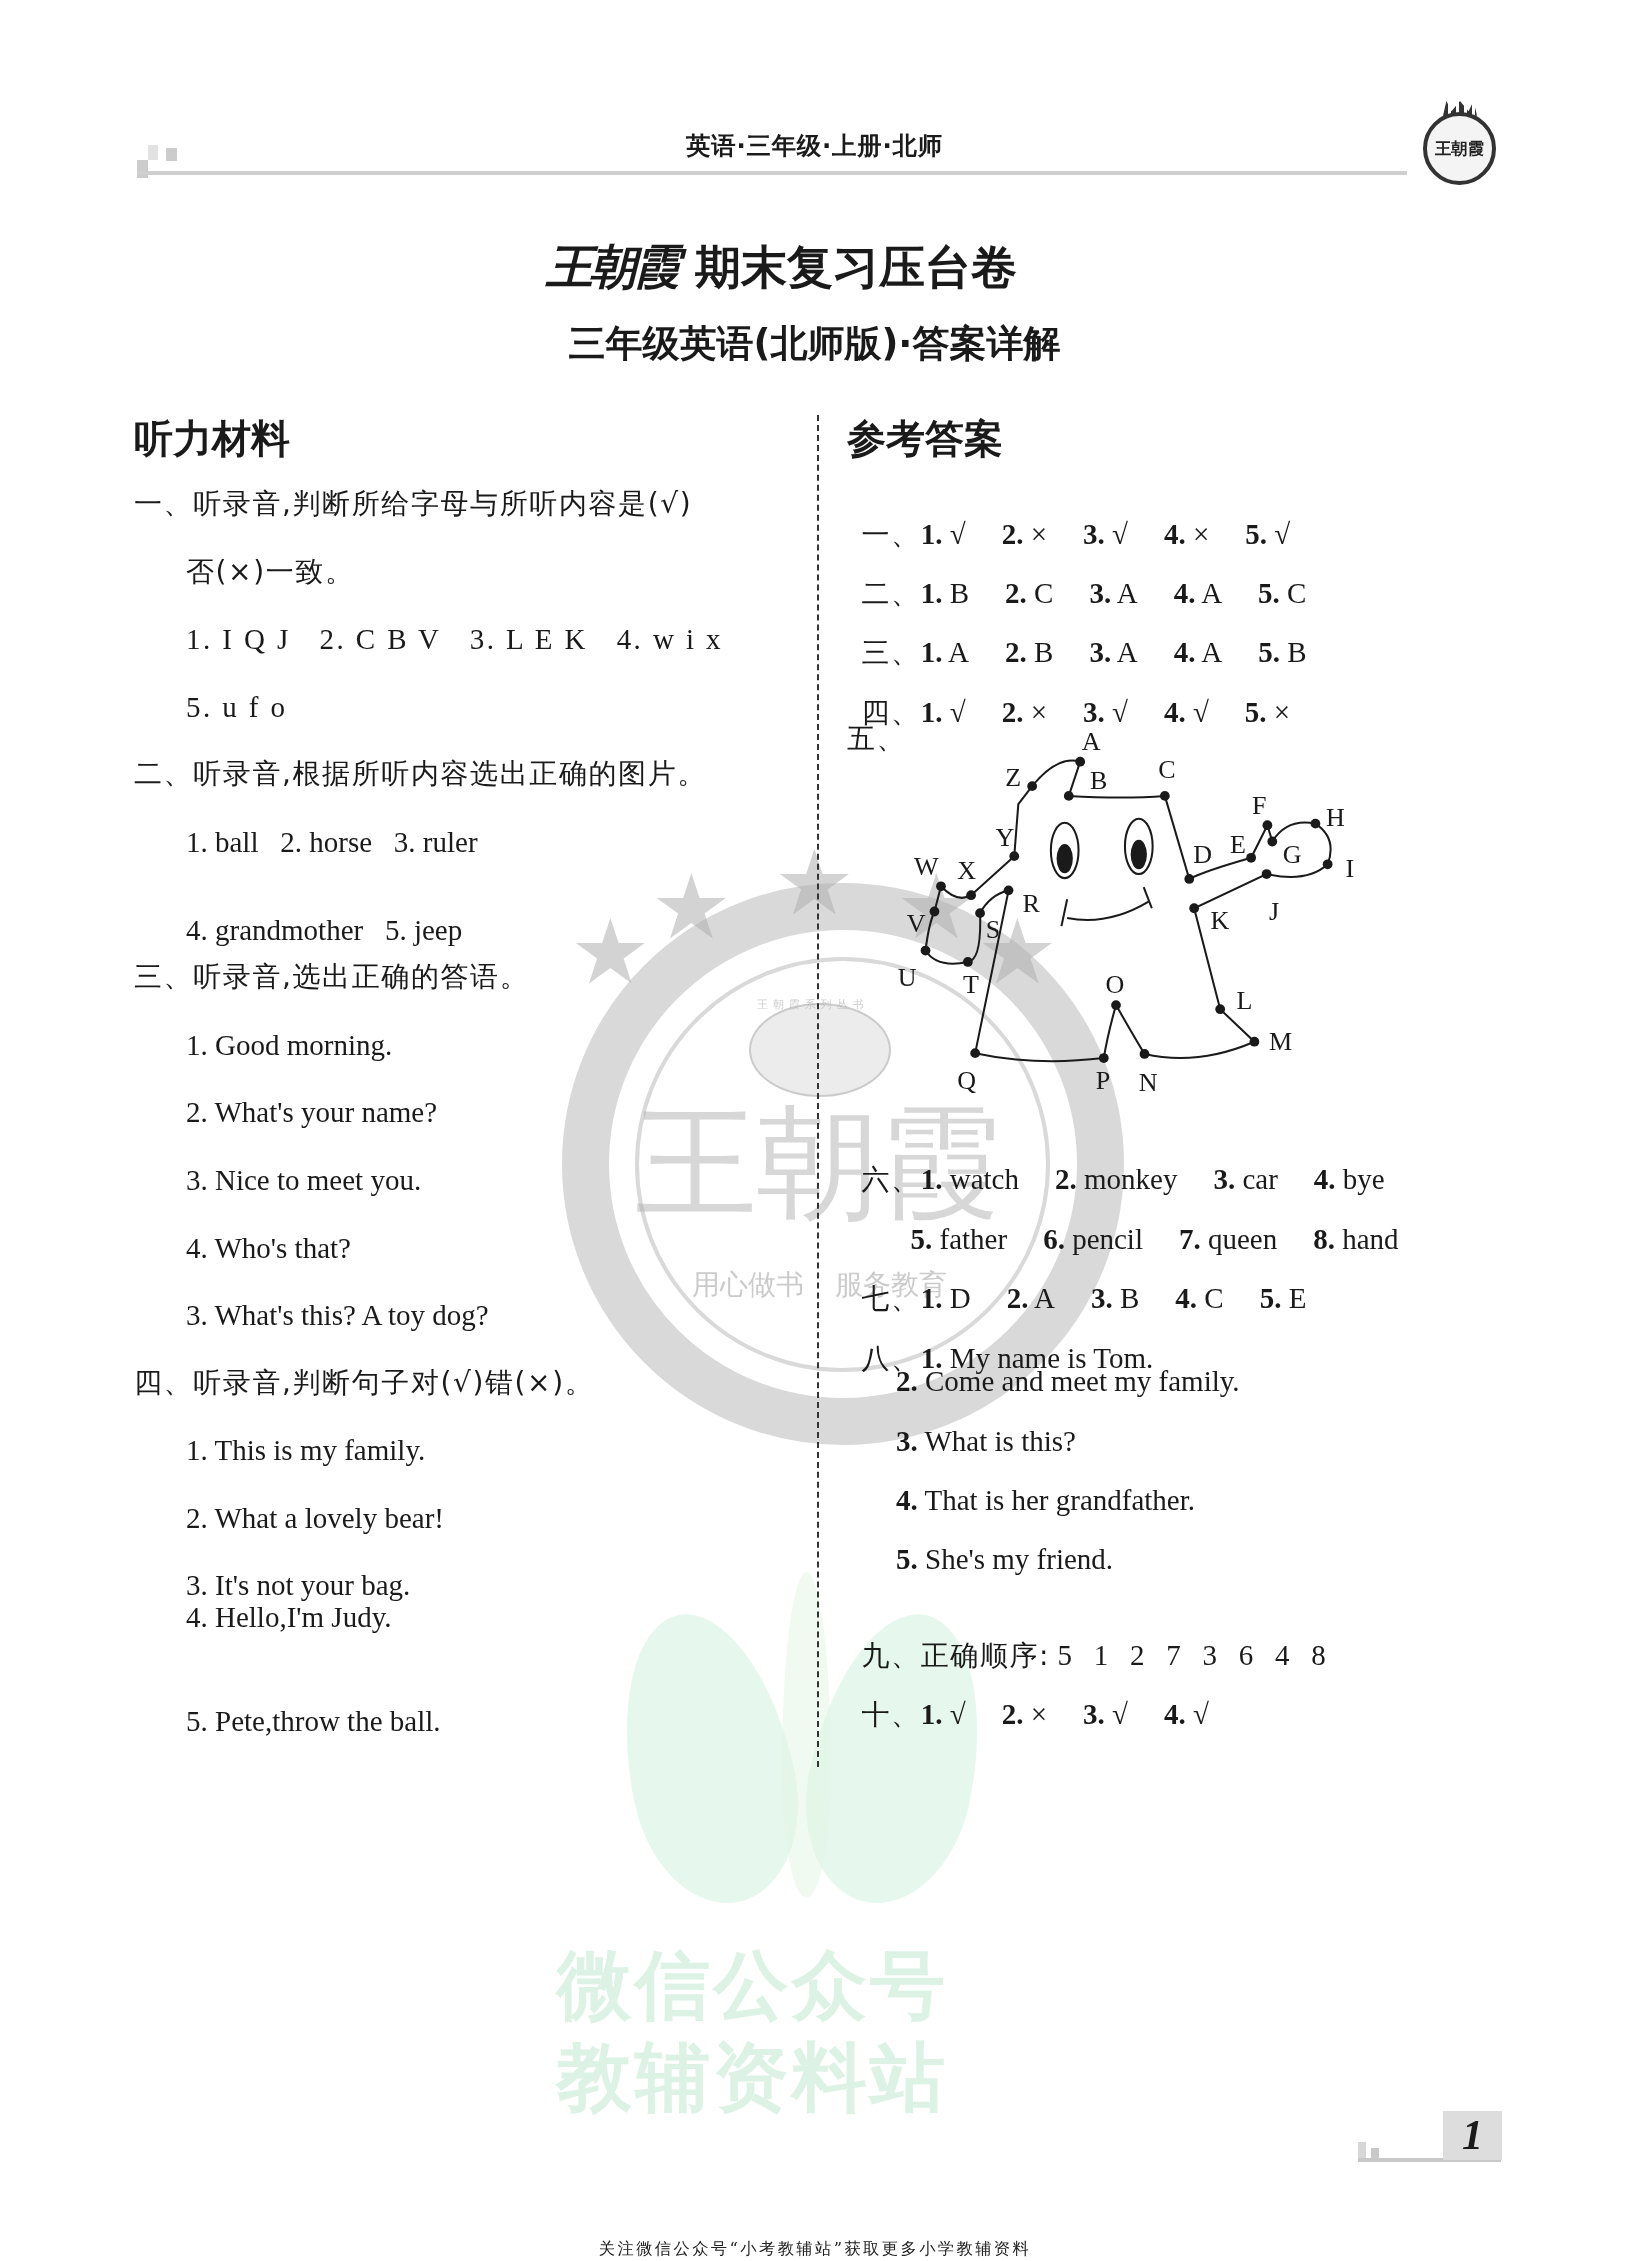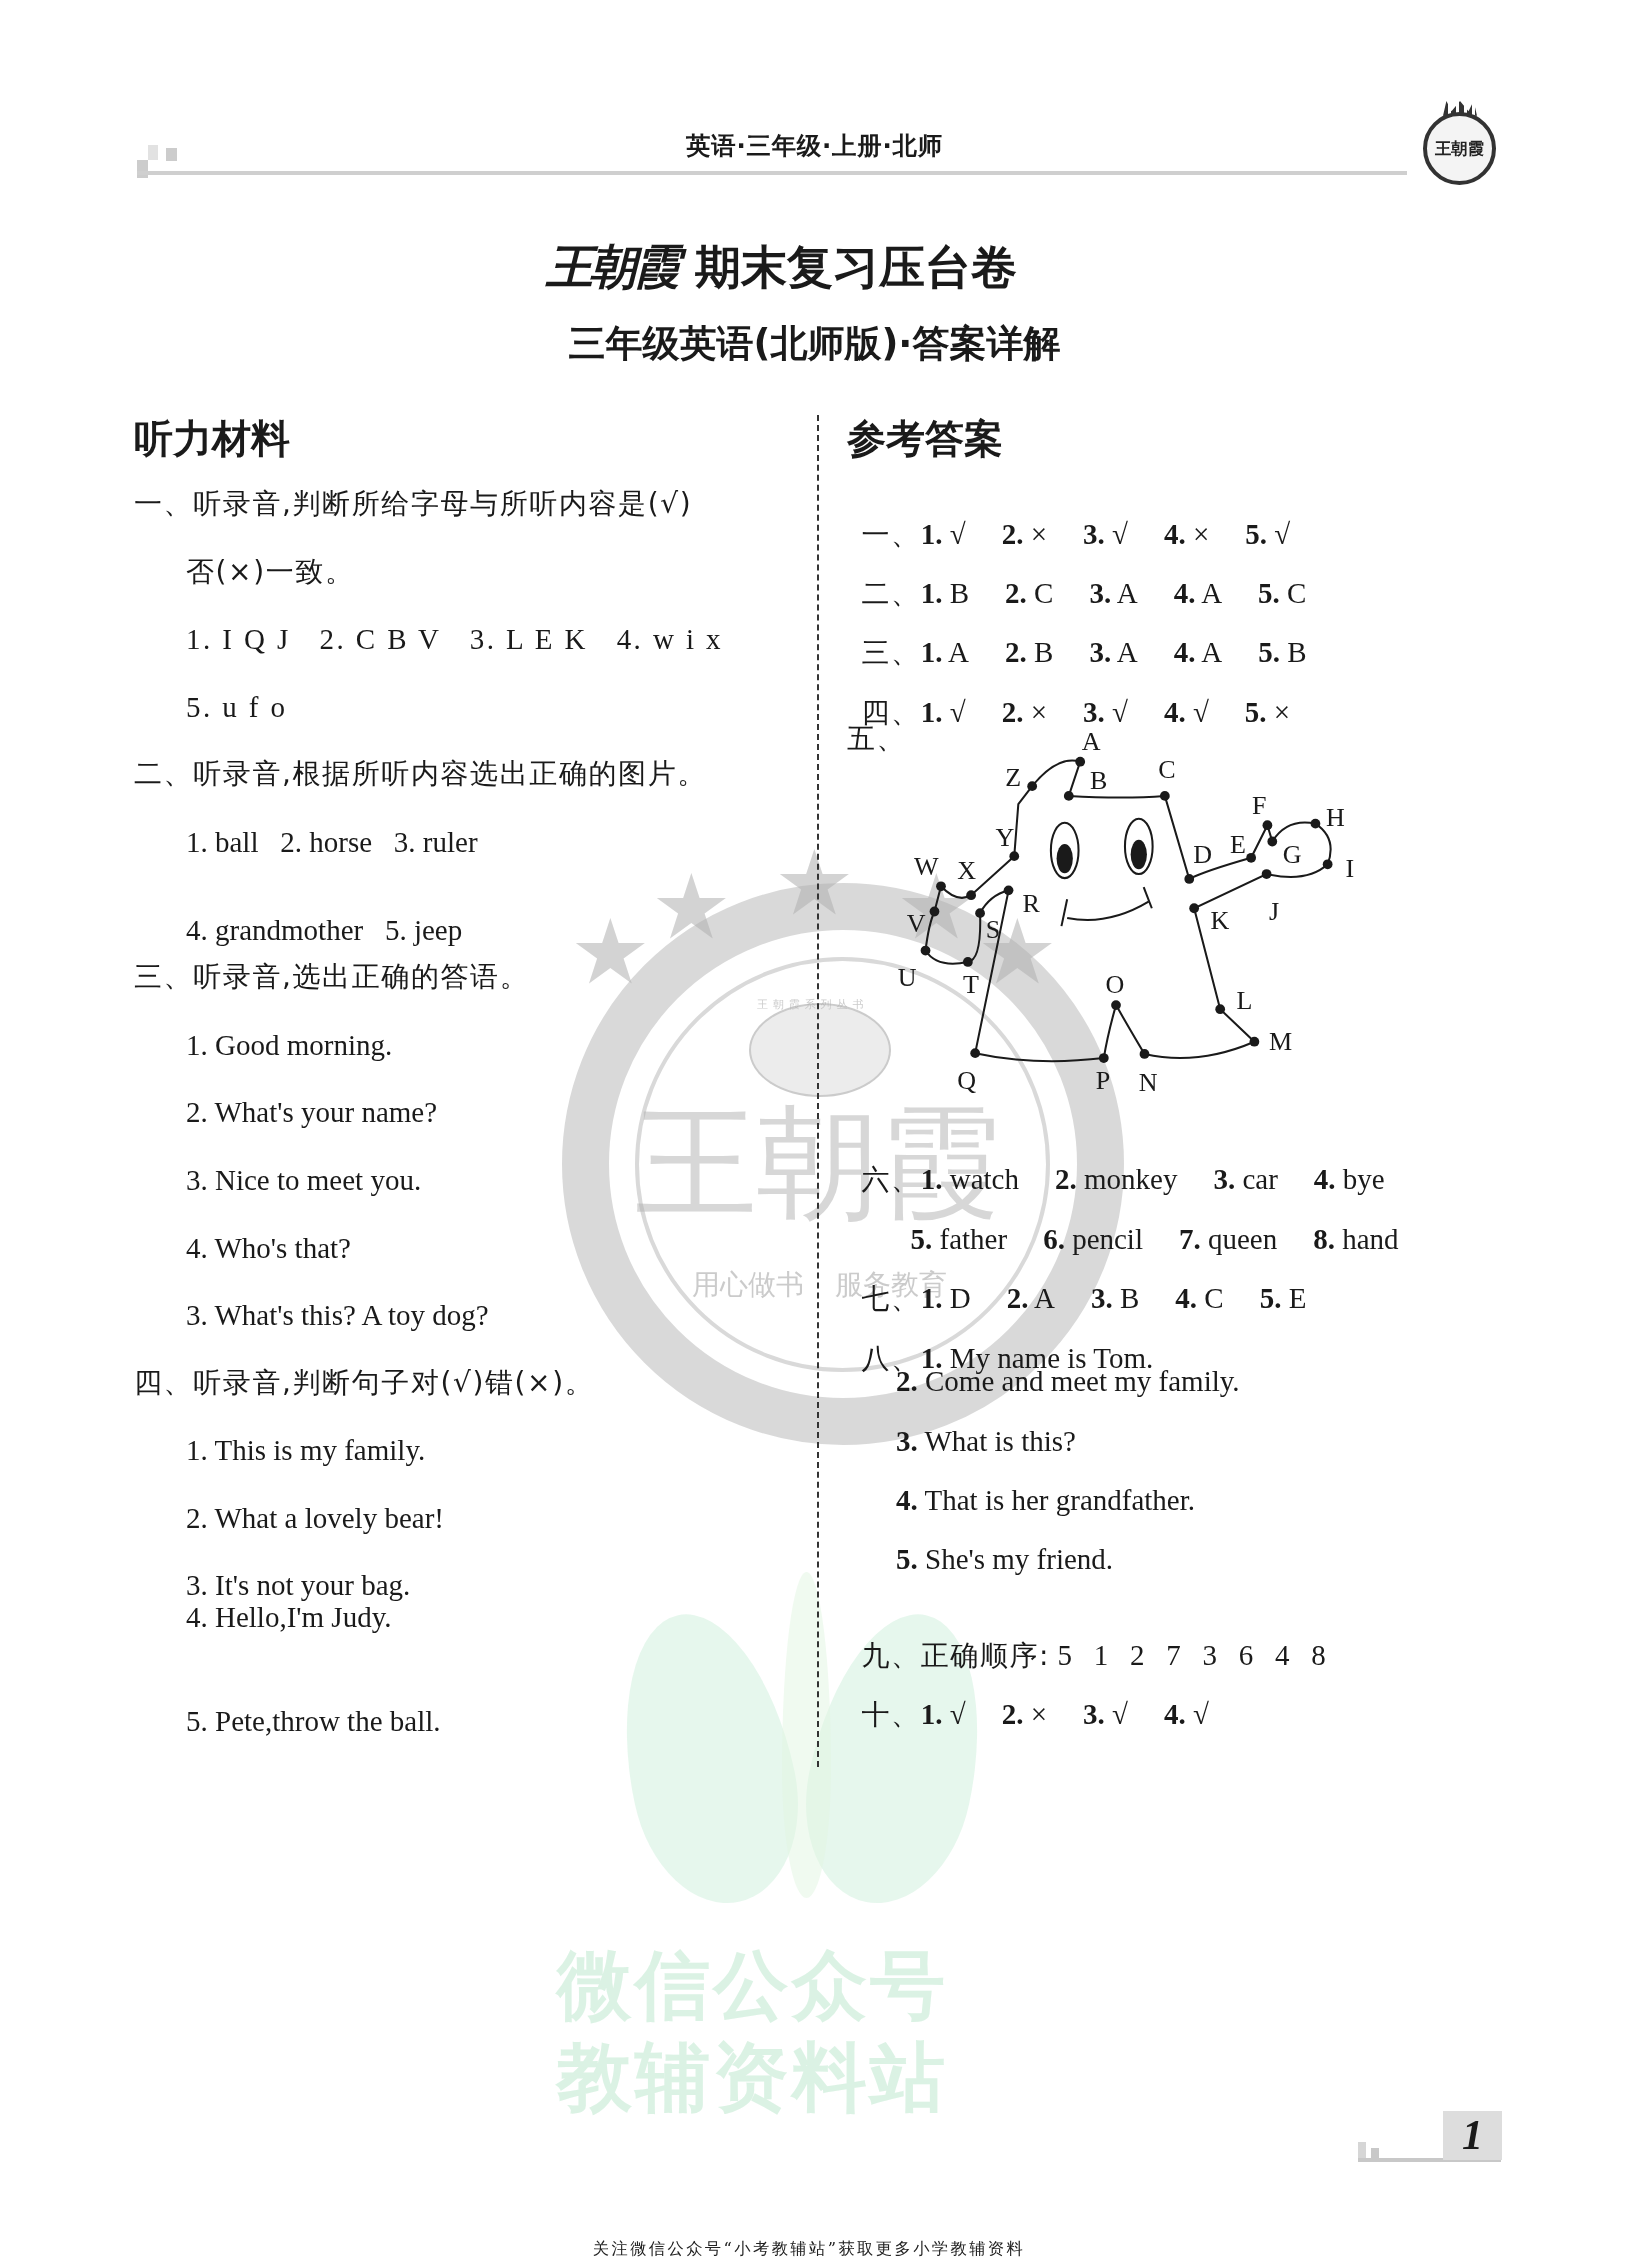--- a/index.html
+++ b/index.html
@@ -37,21 +37,21 @@
               border:4.9px solid rgba(170,170,170,0.45); box-sizing:border-box; }
   .wm-text { position:absolute; color:rgba(160,160,160,0.55); font-family:"DejaVu Sans",sans-serif; }
   .wm-star { position:absolute; color:rgba(175,175,175,0.55); font-size:90px; line-height:1; }
   .leaf { position:absolute; border-radius:50% 50% 50% 50% / 60% 60% 40% 40%; background:rgba(200,238,215,0.45); }
   .wm-green { position:absolute; left:0; width:1505px; text-align:center; color:rgba(190,232,205,0.55);
               font-family:Liberation Sans, sans-serif; font-weight:bold; font-size:75px; letter-spacing:3.3px; }
   
   .pg-box { position:absolute; left:1443px; top:2111px; width:59px; height:49px; background:#dddddd;
             font-family:"Liberation Serif",serif; font-style:italic; font-weight:bold; font-size:42px; text-align:center; line-height:49px; }
   .pg-line { position:absolute; left:1358px; top:2158px; width:143px; height:4.1px; background:#c8c8c8; }
-  .footer { position:absolute; top:2238px; left:1px; width:1616px; text-align:center;
+  .footer { position:absolute; top:2238px; left:7px; width:1616px; text-align:center;
             font-family:"DejaVu Serif",serif; font-size:16.3px; letter-spacing:2.4px; color:#222; }
   svg.dots { position:absolute; left:831px; top:708px; }
 </style>
 </head>
 <body>
 
 <div class="leaf" style="left:627px;top:1612px;width:163px;height:293px;transform:rotate(-12deg);"></div>
 <div class="leaf" style="left:814px;top:1612px;width:163px;height:293px;transform:rotate(12deg);"></div>
 <div class="leaf" style="left:782px;top:1572px;width:49px;height:326px;background:rgba(225,245,225,0.5);"></div>
 <div class="wm-green" style="top:1936px;">微信公众号</div>

